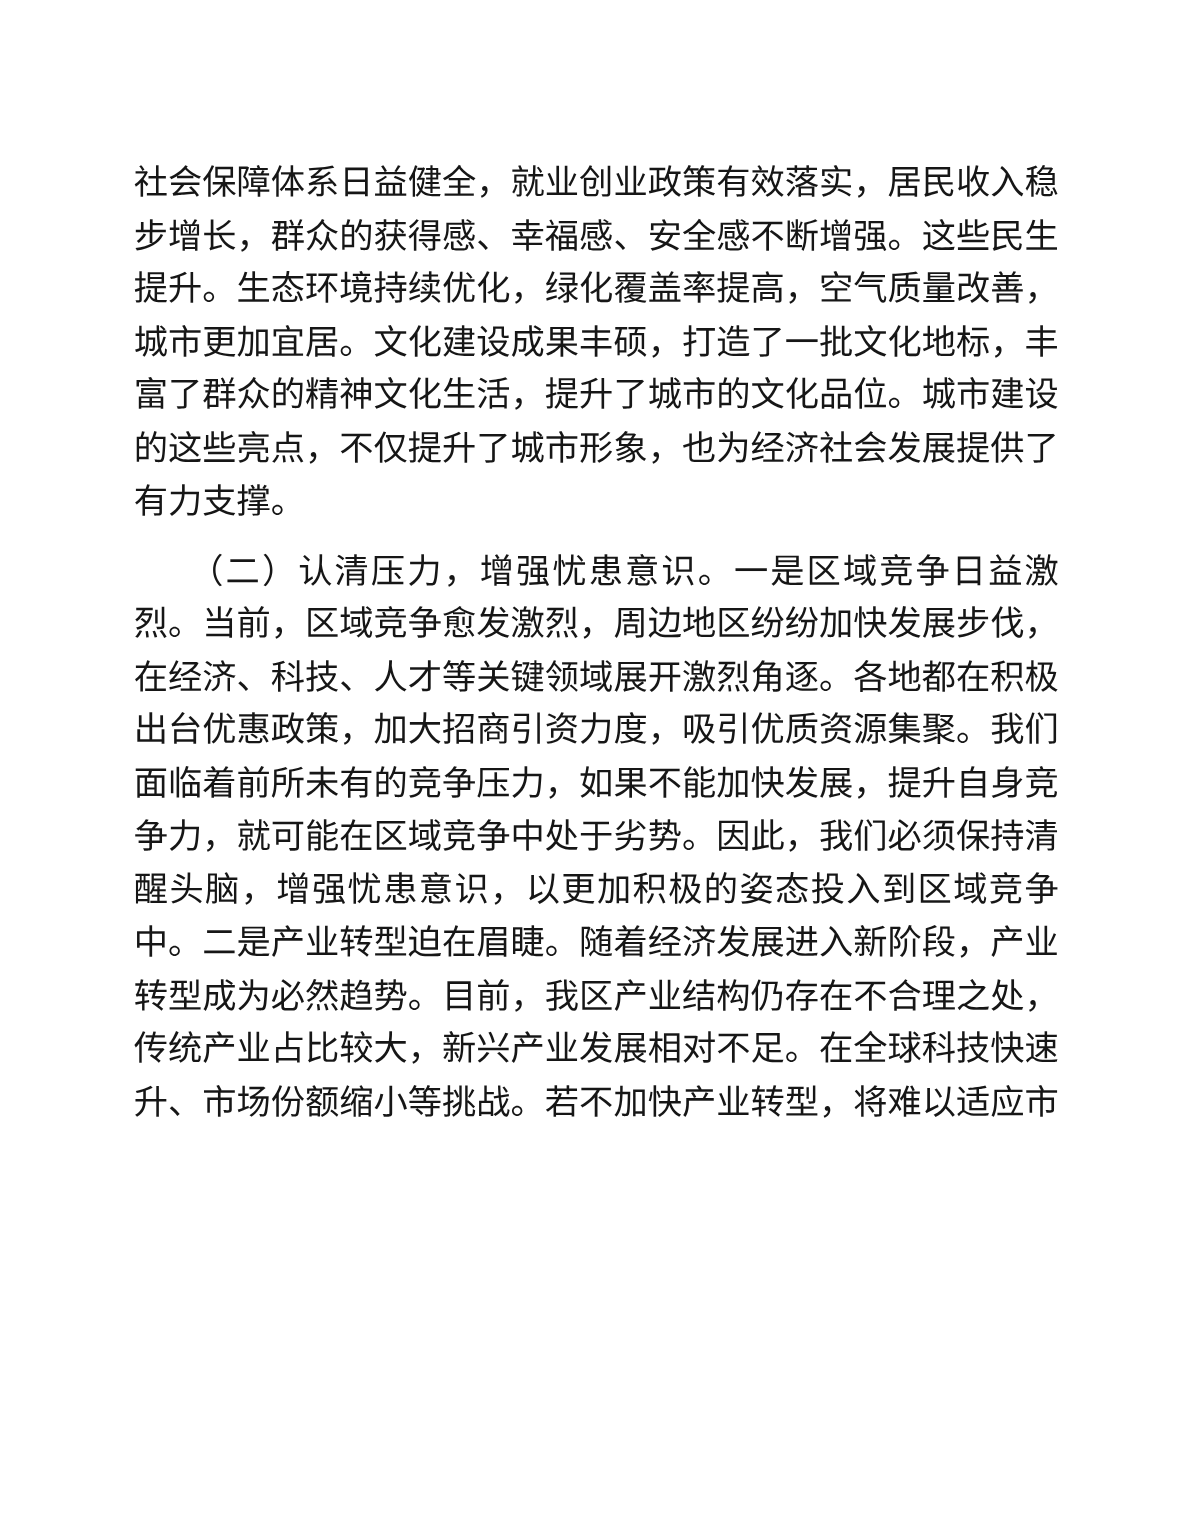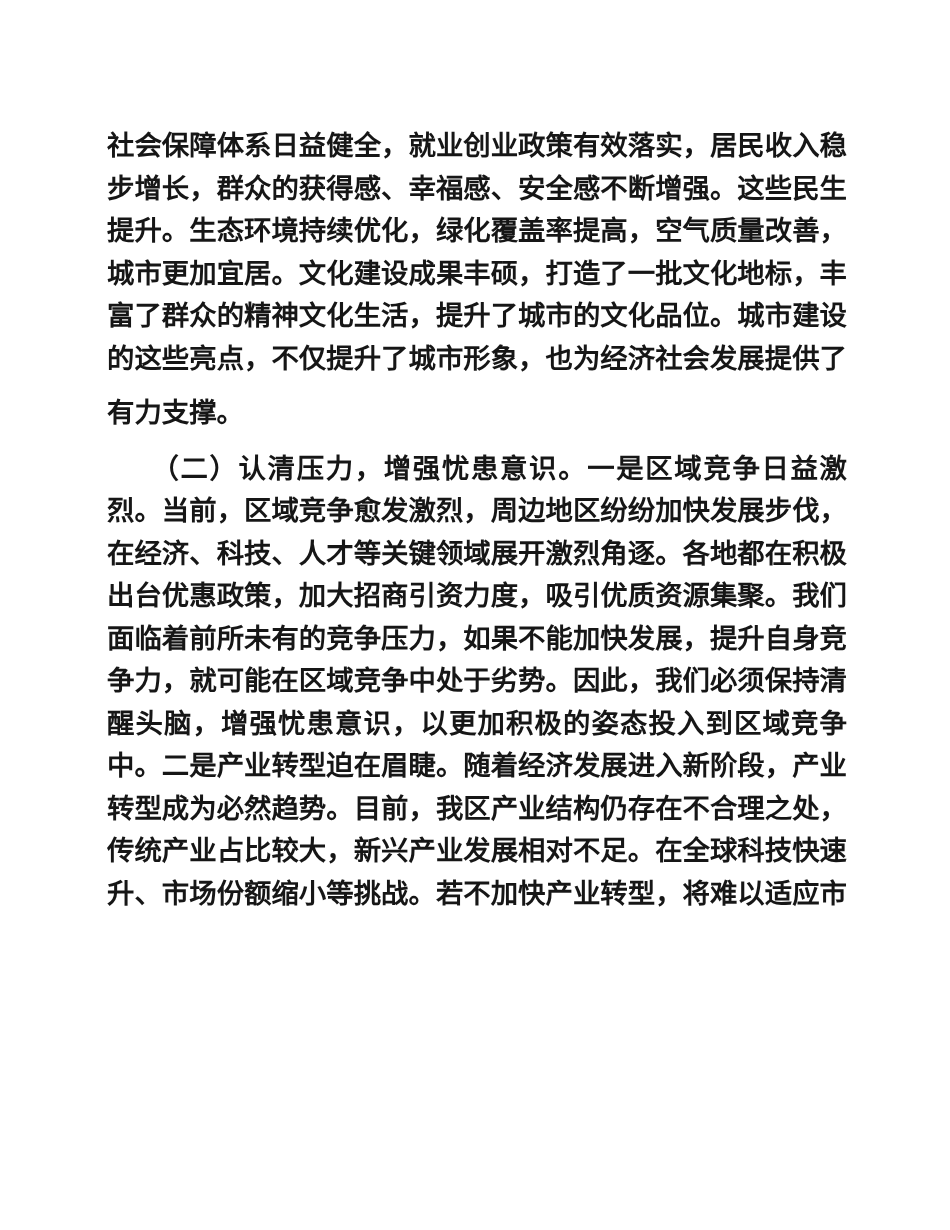--- a/index.html
+++ b/index.html
@@ -32,25 +32,23 @@
     margin-top: 13px;
   }
   .line {
     display: block;
     height: 42.5px;
     line-height: 42.5px;
     text-align: justify;
     text-align-last: justify;
     white-space: pre-wrap;
     overflow: hidden;
-    font-weight: bold;
   }
   .line.para-end {
     text-align-last: left;
-    margin-top: 12px;
   }
 </style>
 </head>
 <body>
 
 <div class="page">
   <div class="text-block">
 
     <div class="para">
       <span class="line">社会保障体系日益健全，就业创业政策有效落实，居民收入稳</span>

